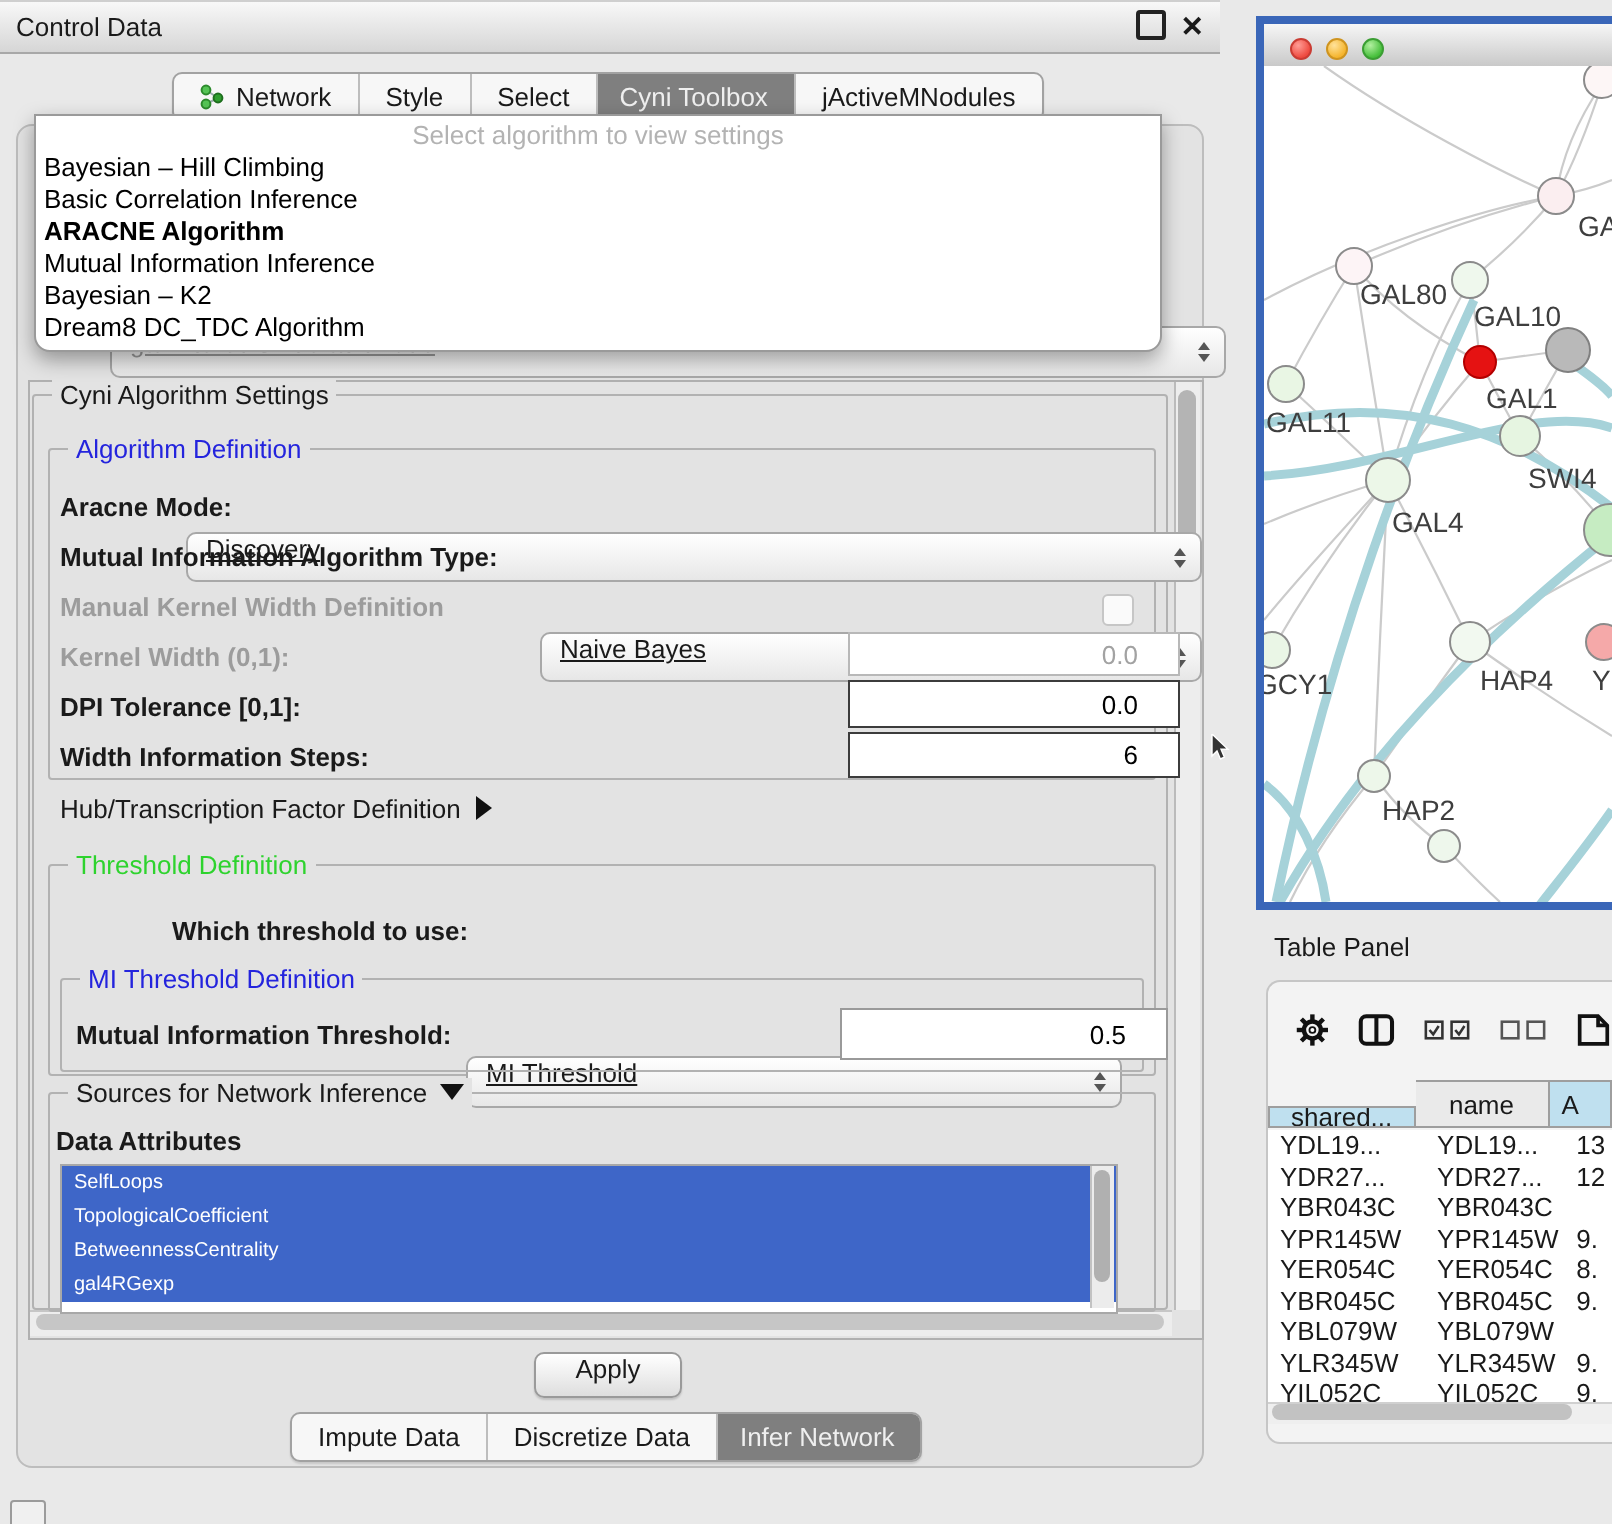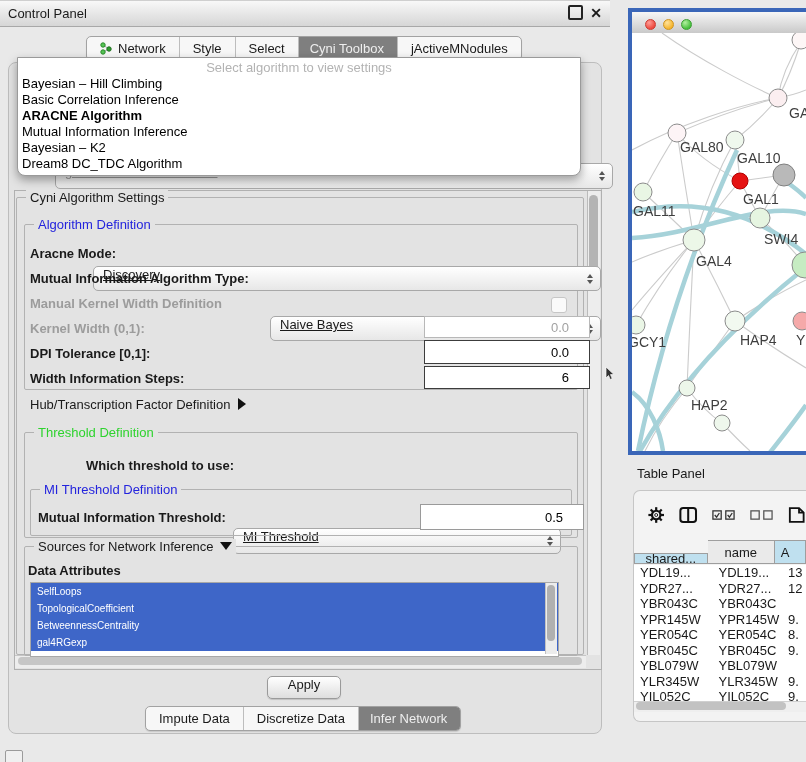--- a/index.html
+++ b/index.html
@@ -112,21 +112,21 @@
   .tcell.c0{width:72px;padding-left:6px;} .tcell.c1{width:65px;padding-left:7px;} .tcell.c2{width:18px;padding-left:5px;}
   .tp-hscroll{left:634px;top:701px;width:172px;height:10px;background:#efefef;border-top:1px solid #d0d0d0;}
   .tp-hthumb{left:636px;top:702px;width:150px;height:8px;background:#c2c2c2;border-radius:4px;}
 
   .mini-sq{left:5px;top:750px;width:16px;height:16px;border:1px solid #9b9b9b;background:#f0f0f0;border-radius:2px;}
 </style>
 </head>
 <body>
 
 <div class="abs cp-titlebar">
-  <span class="cp-title">Control Panel</span>
+  <span class="cp-title">Control Data</span>
   <span class="win-btns">
     <span class="float-btn"></span>
     <span class="close-btn">✕</span>
   </span>
 </div>
 
 <div class="abs seg toptabs">
   <div class="tab">
     <svg width="13" height="13" viewBox="0 0 13 13">
       <line x1="3" y1="3" x2="9" y2="7" stroke="#9aa" stroke-width="1"></line>

